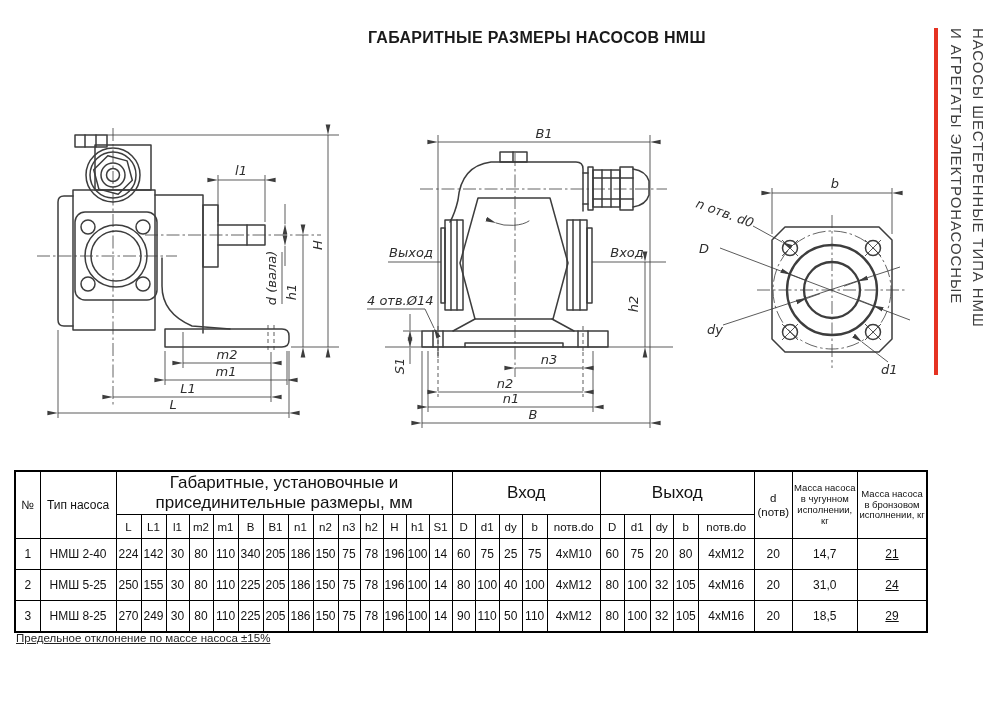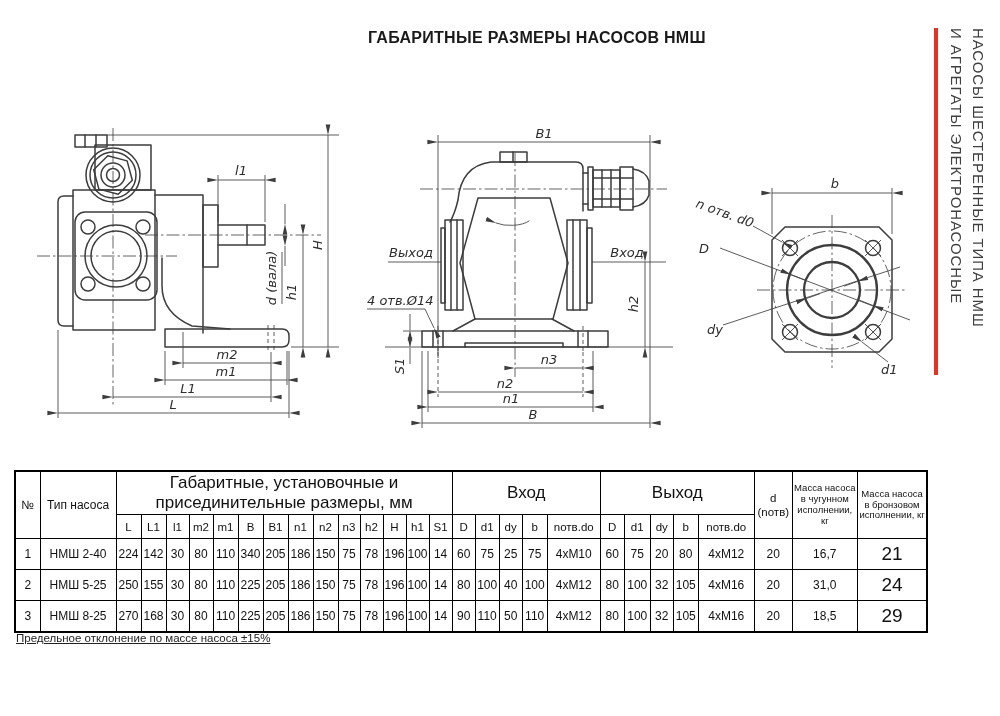--- a/index.html
+++ b/index.html
@@ -36,21 +36,21 @@
     padding:1px 1px;font-weight:normal;overflow:hidden;
   }
   table.dims{border:2px solid #000;}
   tr.hrow1{height:41px;}
   tr.hrow2{height:24px;}
   table.dims tbody tr{height:31px;}
   .ghead{font-size:17px;margin-left:20px;}
   .mass-h{font-size:9.5px;line-height:1.15;}
   .dvala{font-size:11.5px;line-height:1.25;}
   td.sub{font-size:11.5px;}
-  td.bronze{font-size:19px;}
+  td.bronze{font-size:12px;text-decoration:underline;}
   .footnote{position:absolute;left:16px;top:632px;font-size:11.5px;color:#222;text-decoration:underline;}
 </style>
 </head>
 <body>
 
 <div class="page-title">ГАБАРИТНЫЕ РАЗМЕРЫ НАСОСОВ НМШ</div>
 
 <div class="side-accent" style="background: rgb(229, 50, 34);"></div>
 <div class="side-banner">
   <div>НАСОСЫ ШЕСТЕРЕННЫЕ ТИПА НМШ</div>
@@ -335,21 +335,21 @@
         <td>75</td>
         <td>25</td>
         <td>75</td>
         <td>4xM10</td>
         <td>60</td>
         <td>75</td>
         <td>20</td>
         <td>80</td>
         <td>4xM12</td>
         <td>20</td>
-        <td>16,7</td>
+        <td>14,7</td>
         <td class="bronze">21</td>
       </tr>
       <tr>
         <td>2</td>
         <td>НМШ 5-25</td>
         <td>250</td>
         <td>155</td>
         <td>30</td>
         <td>80</td>
         <td>110</td>
@@ -373,21 +373,21 @@
         <td>105</td>
         <td>4xM16</td>
         <td>20</td>
         <td>31,0</td>
         <td class="bronze">24</td>
       </tr>
       <tr>
         <td>3</td>
         <td>НМШ 8-25</td>
         <td>270</td>
-        <td>168</td>
+        <td>249</td>
         <td>30</td>
         <td>80</td>
         <td>110</td>
         <td>225</td>
         <td>205</td>
         <td>186</td>
         <td>150</td>
         <td>75</td>
         <td>78</td>
         <td>196</td>

